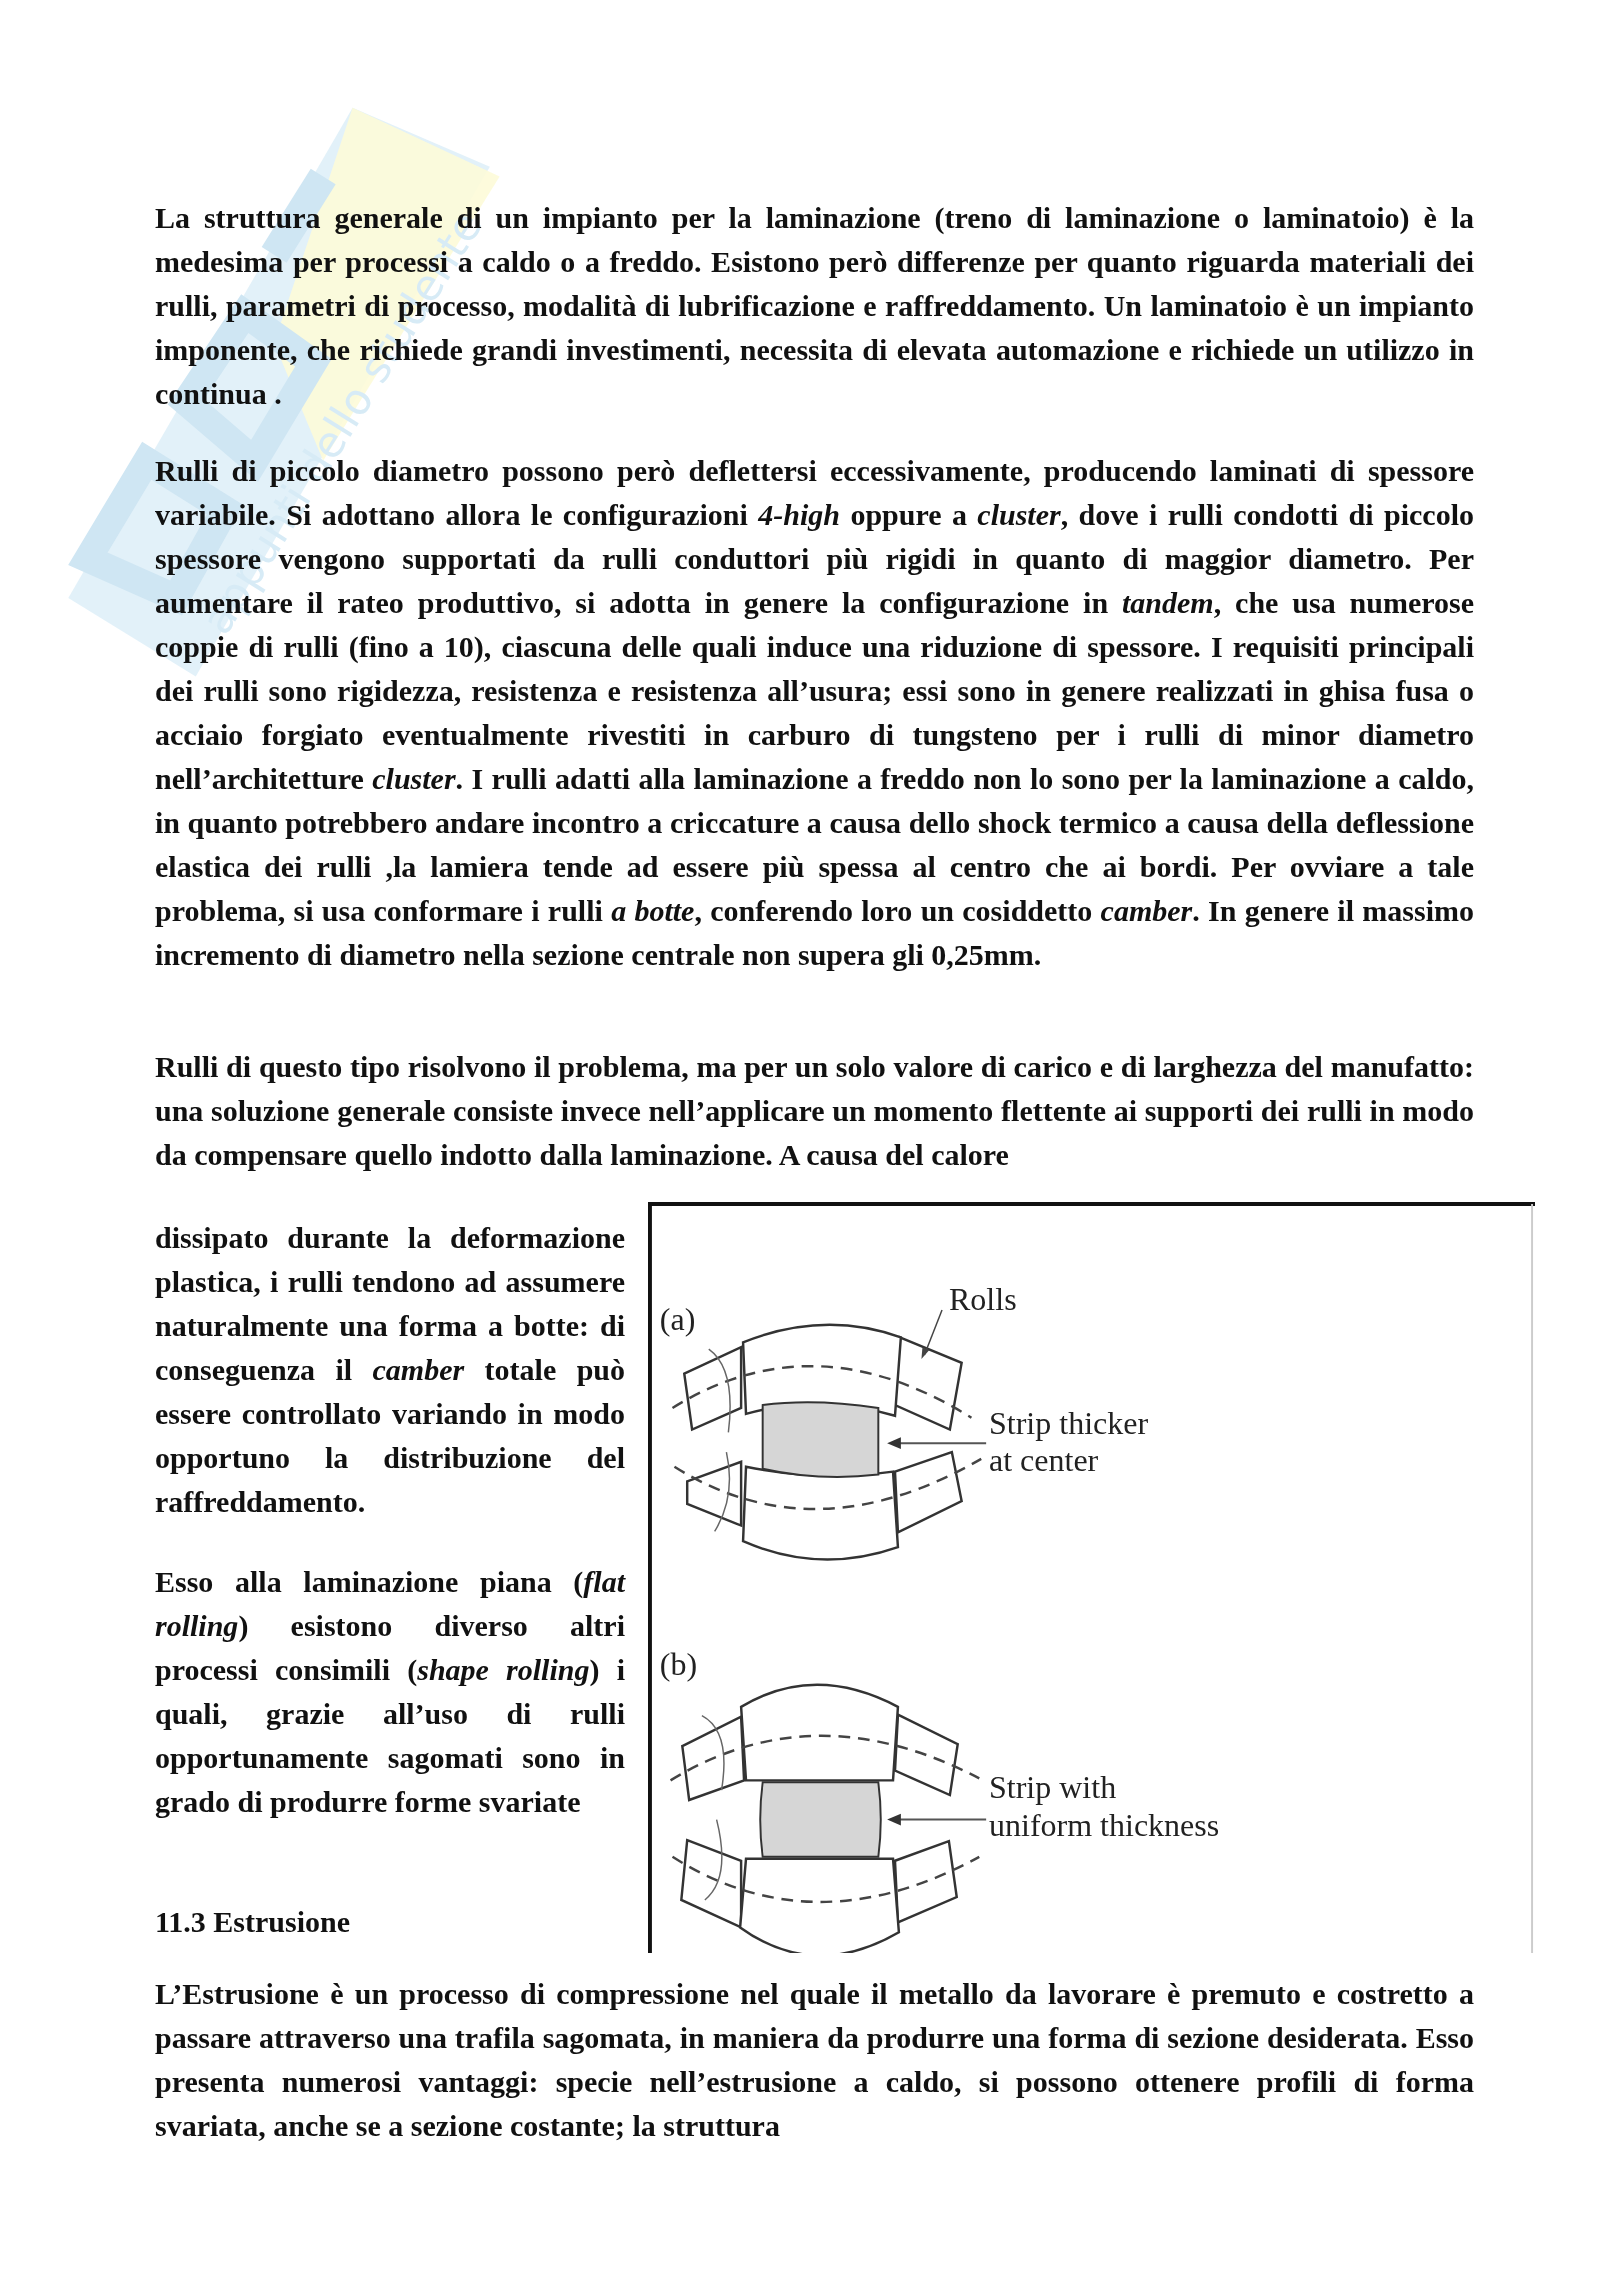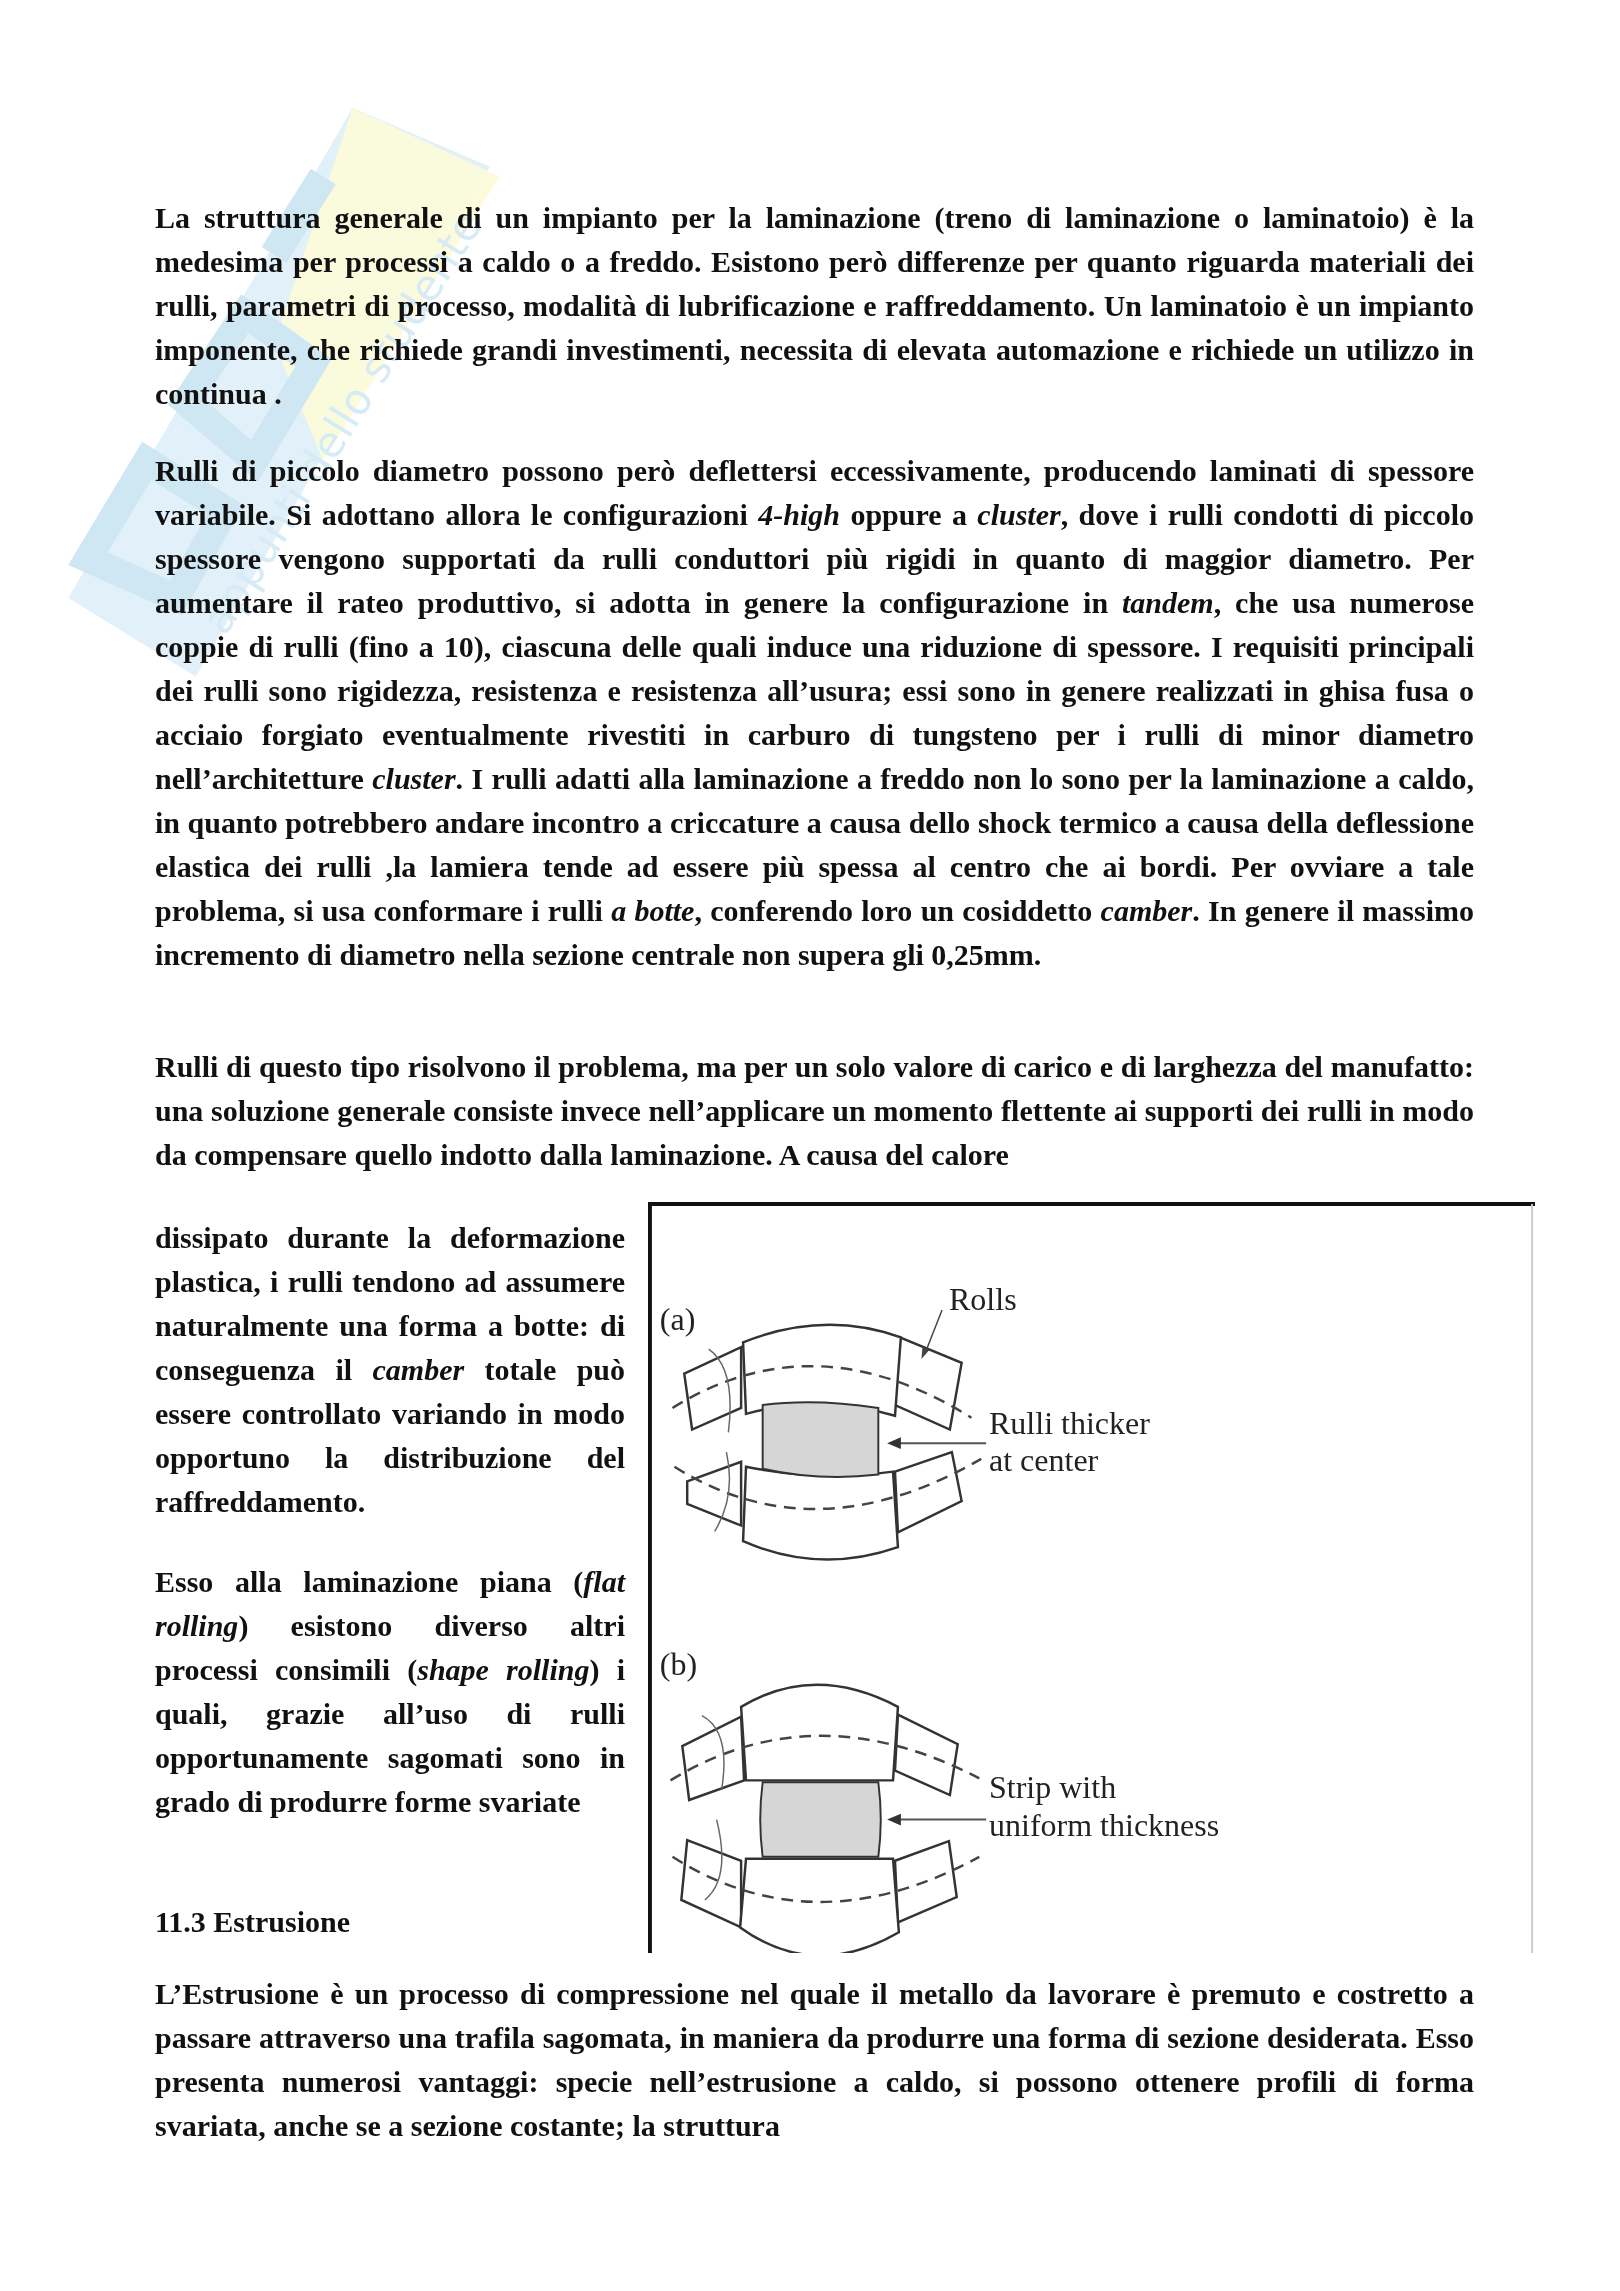--- a/index.html
+++ b/index.html
@@ -96,19 +96,19 @@
     <path d="M117 592 L235 592 Q240 630 235 668 L117 668 Q112 630 117 592 Z" fill="#d6d6d6" stroke="#333" stroke-width="2"></path>
     <path d="M23 590 Q170 500 338 588" fill="none" stroke="#444" stroke-width="2.5" stroke-dasharray="12 8"></path>
     <path d="M25 668 Q170 760 338 668" fill="none" stroke="#444" stroke-width="2.5" stroke-dasharray="12 8"></path>
     <path d="M55 524 Q85 540 75 600 M70 630 Q85 690 58 712" fill="none" stroke="#666" stroke-width="1.5"></path>
     <line x1="345" y1="630" x2="250" y2="630" stroke="#555" stroke-width="2"></line>
     <polygon points="244,630 258,624 258,636" fill="#333"></polygon>
   </svg>
 
   <div class="fig-label" style="left: 11.8px; top: 100px;">(a)</div>
   <div class="fig-label" style="left: 301px; top: 80px;">Rolls</div>
-  <div class="fig-label" style="left: 341px; top: 204px;">Rulli thicker</div>
+  <div class="fig-label" style="left: 341px; top: 204px;">Strip thicker</div>
   <div class="fig-label" style="left: 341px; top: 241px;">at center</div>
   <div class="fig-label" style="left: 11.8px; top: 445px;">(b)</div>
   <div class="fig-label" style="left: 341px; top: 568px;">Strip with</div>
   <div class="fig-label" style="left: 341px; top: 606px;">uniform thickness</div>
 </div>
 
 
 </body></html>

